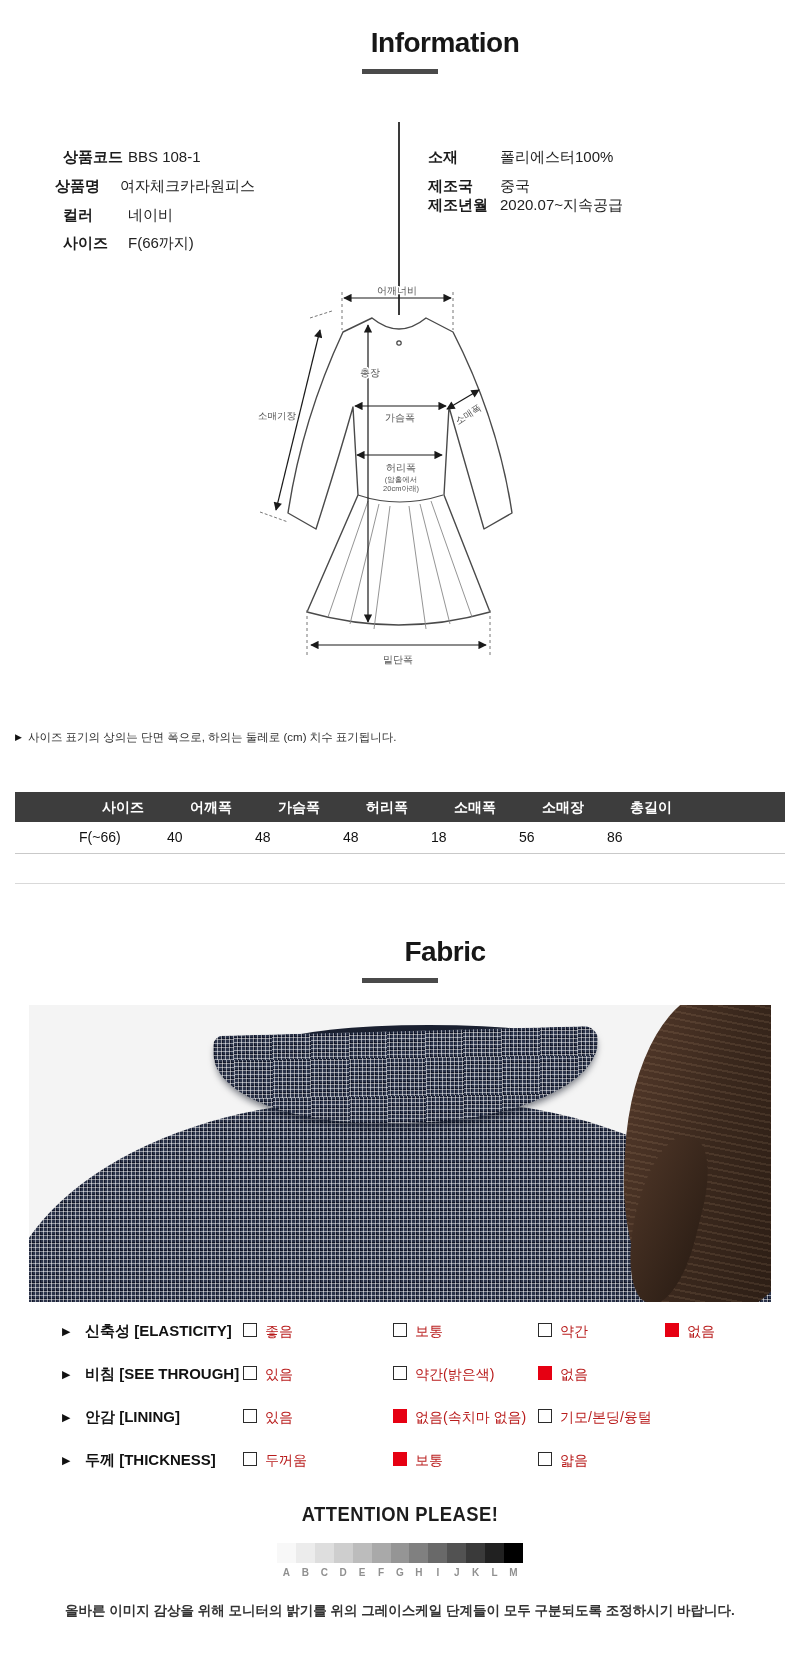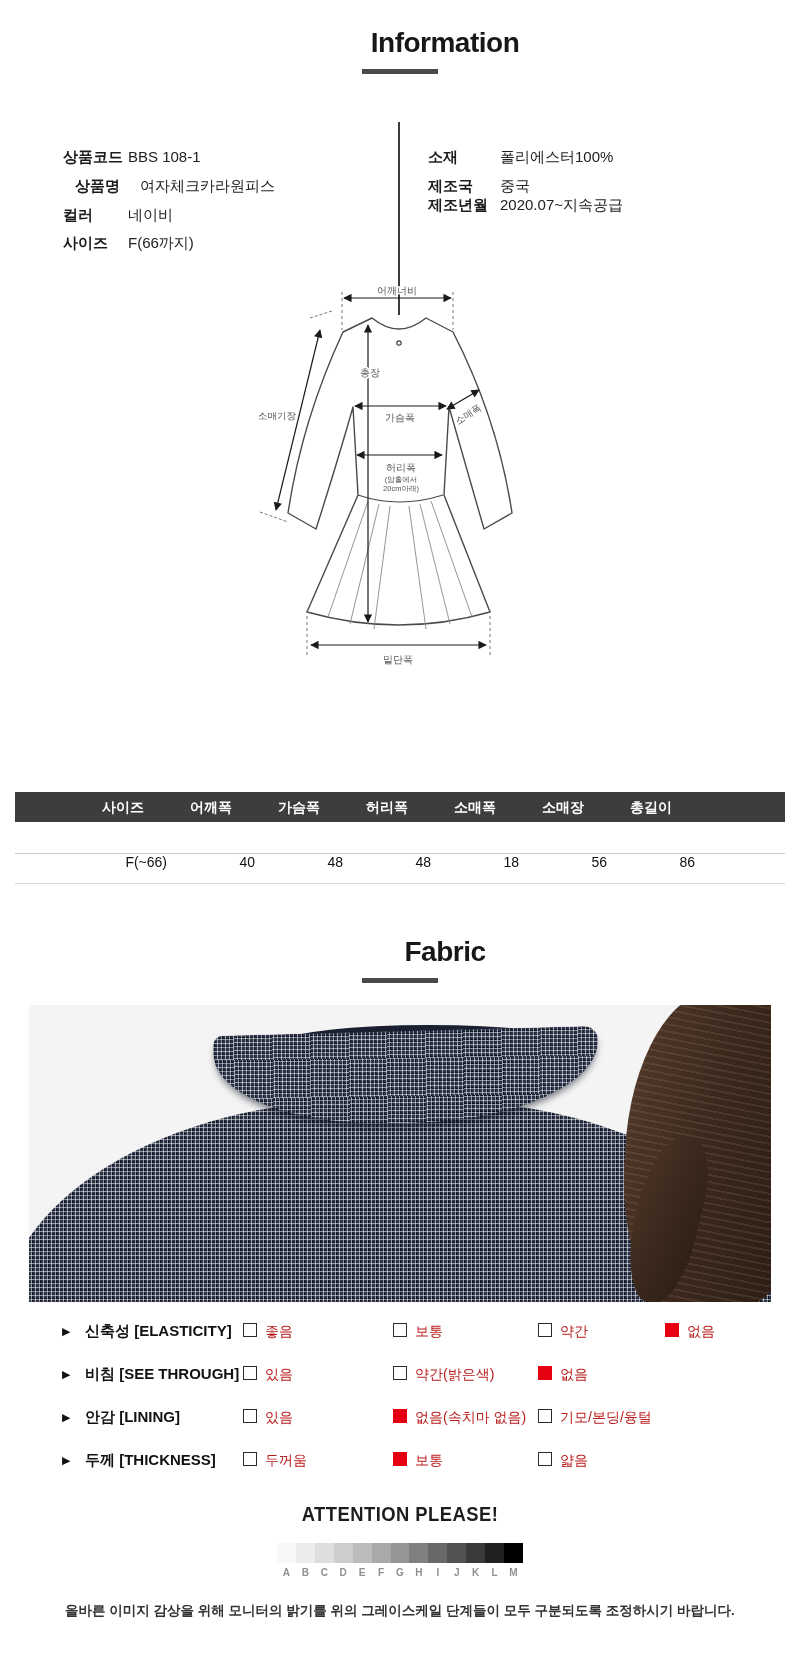--- a/index.html
+++ b/index.html
@@ -26,21 +26,21 @@
 
   
   .note-line{position:absolute;left:15px;height:16px;line-height:16px;font-size:11.5px;color:#2e2e2e;white-space:nowrap;}
   .note-line .tri{font-size:9px;color:#111;margin-right:6px;vertical-align:1px;}
 
   
   .size-table-head{position:absolute;left:15px;top:792px;width:770px;height:30px;background:#3d3d3d;}
   .size-table-row{position:absolute;left:15px;top:822px;width:770px;height:31px;border-bottom:1px solid #c9c9c9;}
   .tgrid{margin-left:64px;display:grid;grid-template-columns:repeat(7,88px);}
   .size-table-head .cell{color:#fff;font-weight:700;font-size:14px;line-height:30px;text-align:center;}
-  .size-table-row .cell{color:#111;font-size:14px;line-height:31px;text-align:right;margin-top:25px;}
+  .size-table-row .cell{color:#111;font-size:14px;line-height:31px;text-align:left;}
   .thin-line{position:absolute;left:15px;width:770px;height:1px;background:#d9d9d9;}
 
   
   .photo{position:absolute;left:29px;top:1005px;width:742px;height:297px;background:#f4f4f4;overflow:hidden;}
   .check{background-color:#2b3349;background-image:
       repeating-linear-gradient(90deg, rgba(255,255,255,.55) 0 1px, rgba(255,255,255,0) 1px 4px),
       repeating-linear-gradient(0deg,  rgba(255,255,255,.50) 0 1px, rgba(255,255,255,0) 1px 4px),
       repeating-linear-gradient(90deg, rgba(13,18,36,.85) 0 2px, rgba(13,18,36,0) 2px 8px),
       repeating-linear-gradient(0deg,  rgba(13,18,36,.85) 0 2px, rgba(13,18,36,0) 2px 8px);}
   .neck-shadow{position:absolute;left:260px;top:20px;width:280px;height:32px;background:#1a2030;border-radius:50%;}
@@ -82,21 +82,21 @@
 
 <div class="page">
 
   <div class="sec-title" style="top:27px;">Information</div>
   <div class="title-underline" style="top:69px;"></div>
 
   <div class="left-col">
     <div class="field-row" style="left:63px;top:148px;">
       <span class="lab">상품코드</span><span class="val">BBS 108-1</span>
     </div>
-    <div class="field-row" style="left:75px;top:177px;">
+    <div class="field-row" style="left:55px;top:177px;">
       <span class="lab">상품명</span><span class="val">여자체크카라원피스</span>
     </div>
     <div class="field-row" style="left:63px;top:206px;">
       <span class="lab">컬러</span><span class="val">네이비</span>
     </div>
     <div class="field-row" style="left:63px;top:234px;">
       <span class="lab">사이즈</span><span class="val">F(66까지)</span>
     </div>
   </div>
 
@@ -163,20 +163,23 @@
 
     <line x1="207" y1="154" x2="239" y2="135" stroke="#1a1a1a" stroke-width="1.2" marker-start="url(#ah)" marker-end="url(#ah)"></line>
     <text x="230" y="162" font-size="9.5" text-anchor="middle" transform="rotate(-33 230 162)">소매폭</text>
 
     <line x1="67" y1="355" x2="67" y2="403" stroke="#777" stroke-width="1" stroke-dasharray="3,3"></line>
     <line x1="250" y1="355" x2="250" y2="403" stroke="#777" stroke-width="1" stroke-dasharray="3,3"></line>
     <line x1="71" y1="390" x2="246" y2="390" stroke="#1a1a1a" stroke-width="1.2" marker-start="url(#ah)" marker-end="url(#ah)"></line>
     <text x="158" y="408" font-size="10" text-anchor="middle">밑단폭</text>
   </svg>
 
+  <div class="note-line" style="top:729px;">
+    <span class="tri">▶</span><span>사이즈 표기의 상의는 단면 폭으로, 하의는 둘레로 (cm) 치수 표기됩니다.</span>
+  </div>
 
   <div class="size-table-head">
     <div class="tgrid">
       <div class="cell">사이즈</div>
       <div class="cell">어깨폭</div>
       <div class="cell">가슴폭</div>
       <div class="cell">허리폭</div>
       <div class="cell">소매폭</div>
       <div class="cell">소매장</div>
       <div class="cell">총길이</div>

